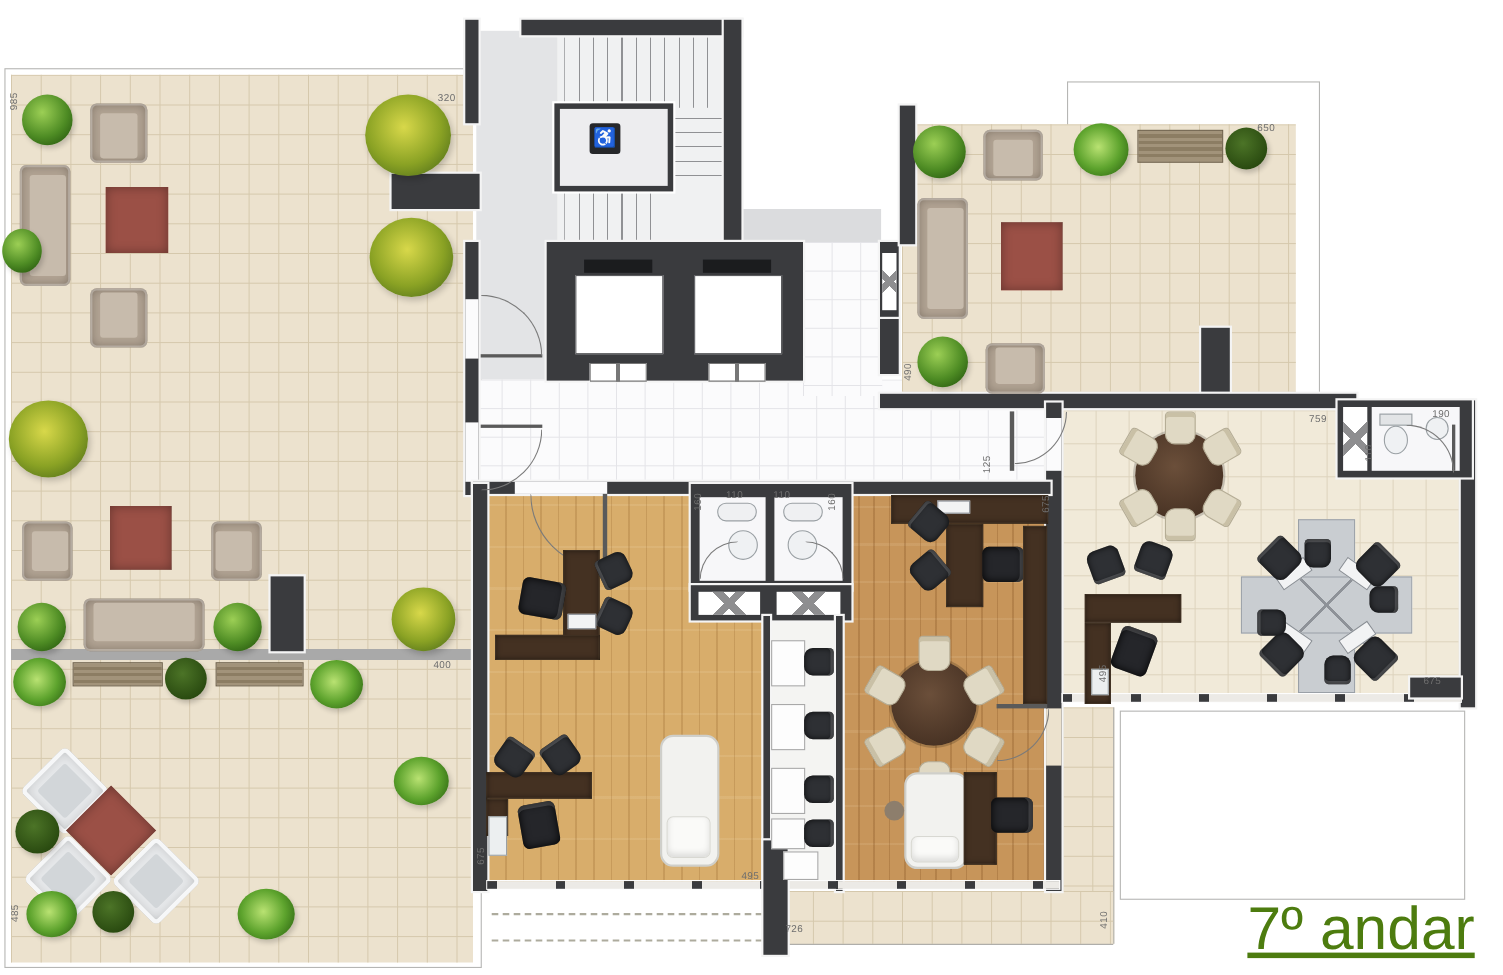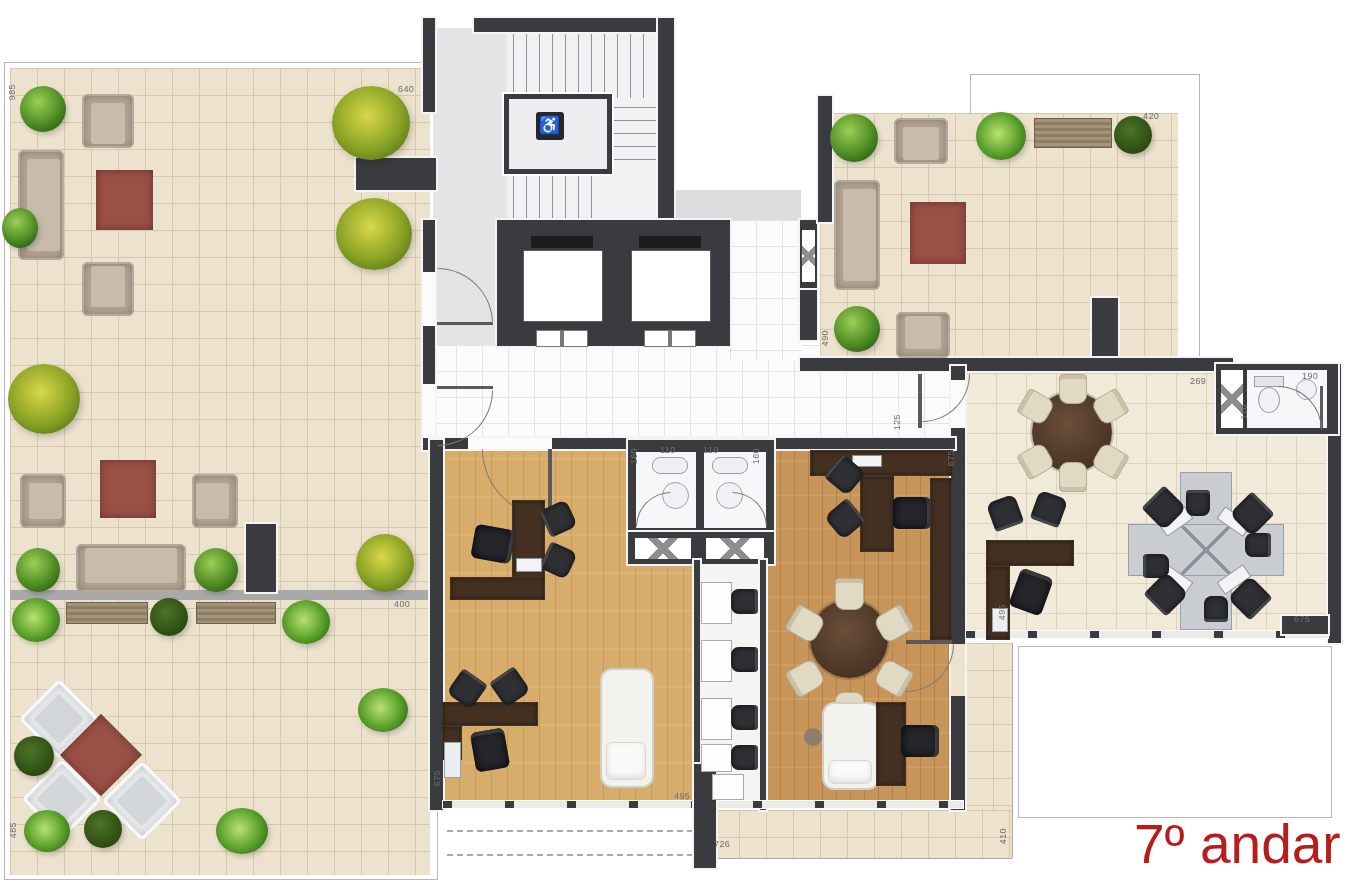--- a/index.html
+++ b/index.html
@@ -43,21 +43,21 @@
   .printer{background:#eceff0;border:1px solid #9aa0a4;}
   .stool{border-radius:50%;background:#8d7e6c;}
   .bed{background:#f2f2ef;border:2px solid #cfcfca;border-radius:12px;}
   .pillow{background:#fafaf8;border:1px solid #d8d8d2;border-radius:6px;box-shadow:inset 0 -3px 6px rgba(0,0,0,.12);}
   .counter{background:#fdfdfd;border:1px solid #a9a9a9;}
   .divider{background:#a9a9a9;}
   .dashline{border-top:2px dashed #adab9d;height:0;}
   
   .dim{position:absolute;font-size:9px;color:#6e6e6e;letter-spacing:.4px;line-height:1;}
   .dim.v{writing-mode:vertical-rl;transform:rotate(180deg);}
-  #floor-title{position:absolute;left:1134px;top:812px;font-size:55px;color:#b91c1c;letter-spacing:0;}
+  #floor-title{position:absolute;left:1134px;top:812px;font-size:55px;color:#4d7c0f;letter-spacing:0;text-decoration:underline;}
   .wcicon{background:#26272a;color:#fff;text-align:center;font-size:17px;line-height:28px;border-radius:3px;}
 </style>
 </head>
 <body>
 
 <div id="plan">
 
   <div class="f outline" style="left:4px;top:62px;width:432px;height:816px;"></div>
   <div class="f outline" style="left:970px;top:74px;width:228px;height:298px;"></div>
   <div class="f outline" style="left:1018px;top:646px;width:312px;height:170px;background:#fff;"></div>
@@ -293,27 +293,27 @@
   <div class="f counter" style="left:701px;top:640px;width:29px;height:40px;"></div>
   <div class="f chair" style="left:732px;top:646px;width:25px;height:27px;transform:rotate(90deg);"></div>
   <div class="f counter" style="left:701px;top:698px;width:29px;height:40px;"></div>
   <div class="f chair" style="left:732px;top:704px;width:25px;height:27px;transform:rotate(90deg);"></div>
   <div class="f counter" style="left:701px;top:744px;width:29px;height:26px;"></div>
   <div class="f chair" style="left:732px;top:744px;width:25px;height:27px;transform:rotate(90deg);"></div>
   <div class="f counter" style="left:712px;top:774px;width:30px;height:24px;"></div>
 
   <div id="dim-layer">
       <span class="dim v" style="left: 8px; top: 84px;">985</span>
-      <span class="dim" style="left: 398px; top: 85px;">640</span>
-      <span class="dim" style="left: 1143px; top: 112px;">420</span>
+      <span class="dim" style="left: 398px; top: 85px;">320</span>
+      <span class="dim" style="left: 1143px; top: 112px;">650</span>
       <span class="dim v" style="left: 821px; top: 330px;">490</span>
       <span class="dim" style="left: 394px; top: 600px;">400</span>
       <span class="dim v" style="left: 433px; top: 770px;">675</span>
       <span class="dim v" style="left: 9px; top: 822px;">485</span>
-      <span class="dim" style="left: 1190px; top: 377px;">269</span>
+      <span class="dim" style="left: 1190px; top: 377px;">759</span>
       <span class="dim" style="left: 1302px; top: 372px;">190</span>
       <span class="dim v" style="left: 1240px; top: 404px;">110</span>
       <span class="dim v" style="left: 893px; top: 414px;">125</span>
       <span class="dim v" style="left: 947px; top: 450px;">675</span>
       <span class="dim" style="left: 1294px; top: 615px;">675</span>
       <span class="dim v" style="left: 998px; top: 604px;">495</span>
       <span class="dim" style="left: 674px; top: 792px;">495</span>
       <span class="dim" style="left: 714px; top: 840px;">726</span>
       <span class="dim v" style="left: 999px; top: 828px;">410</span>
       <span class="dim v" style="left: 630px; top: 448px;">160</span>

